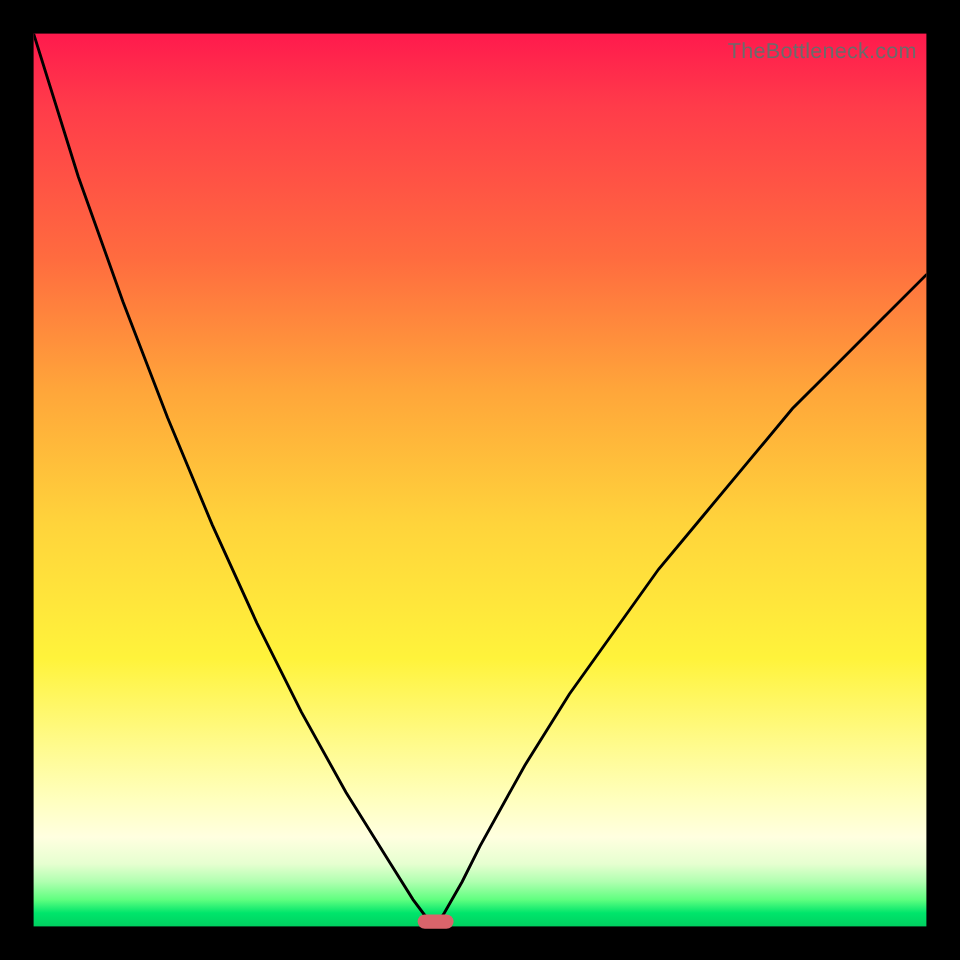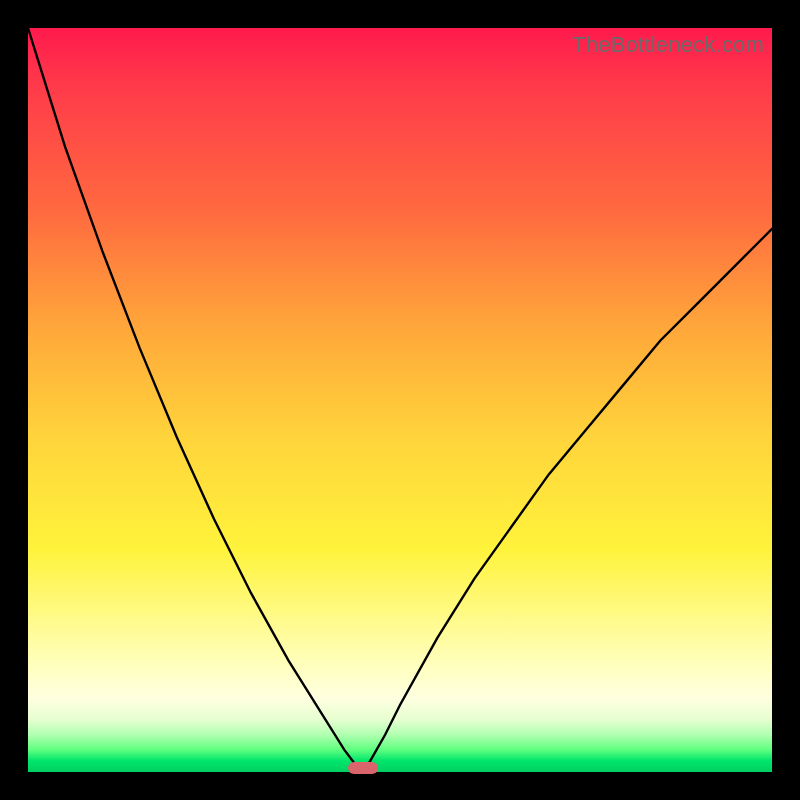--- a/index.html
+++ b/index.html
@@ -40,21 +40,21 @@
       #60ff80 97%,
       #00e56b 98.5%,
       #00d060 100%
     );
   }
   .watermark {
     position: absolute;
     top: 4px;
     right: 8px;
     color: #6b6b6b;
-    font-size: 22px;
+    font-size: 18px;
     font-weight: 500;
     letter-spacing: 0.2px;
     user-select: none;
   }
   .curve {
     position: absolute;
     left: 0;
     top: 0;
     width: 744px;
     height: 744px;

